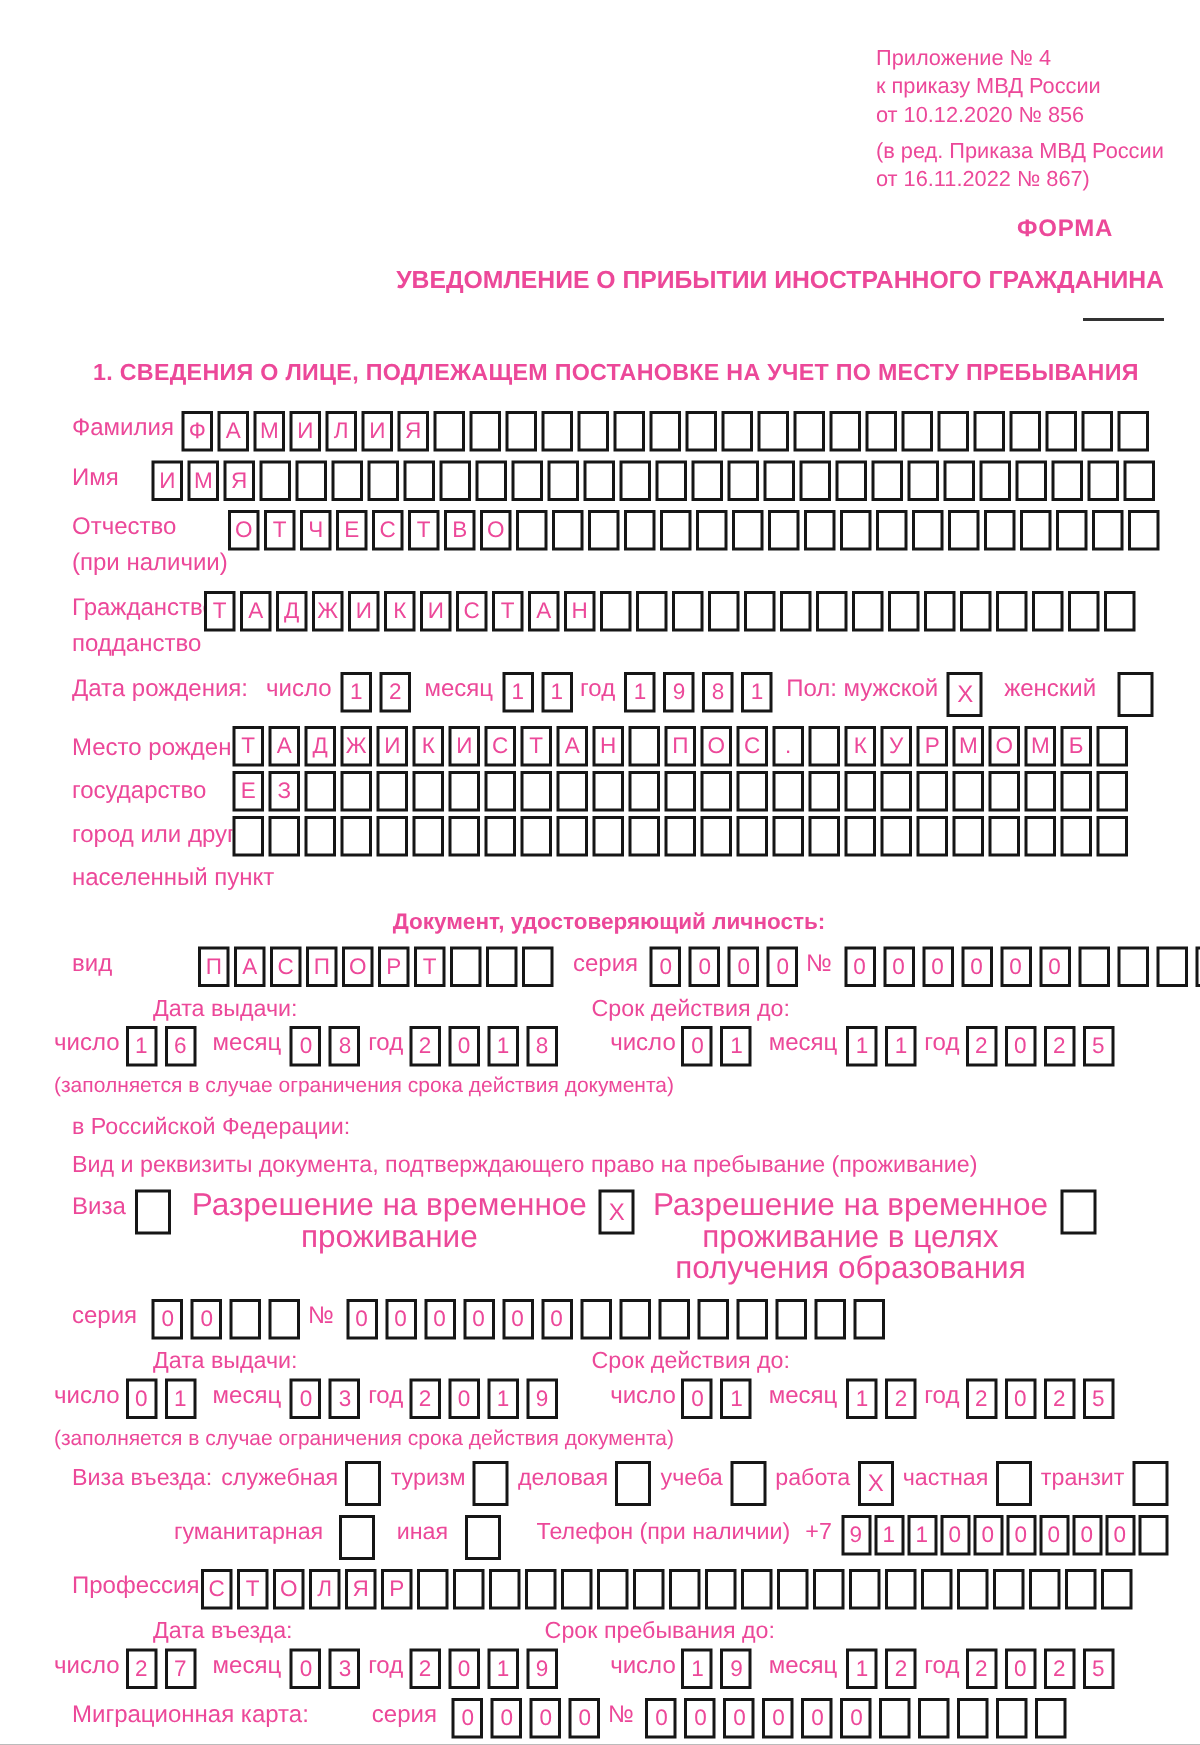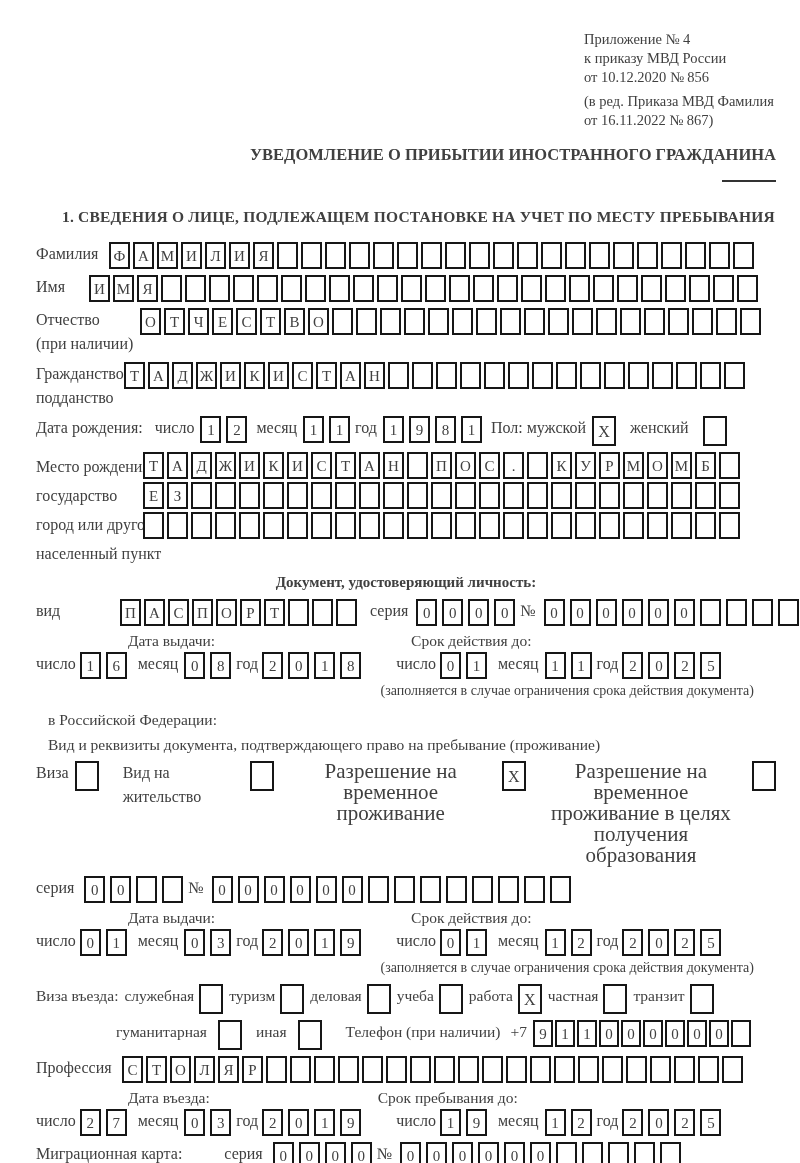--- a/index.html
+++ b/index.html
@@ -1,31 +1,31 @@
 <!DOCTYPE html>
 <html><head>
 <meta charset="utf-8">
 <style>
   html,body{margin:0;padding:0;background:#888;}
   .page{
-    width:800px;height:1163px;background:#ffffff;color:#404040;
-    font-family:Liberation Serif, serif;
+    width:800px;height:1163px;background:#ffffff;color:#ec4899;
+    font-family:Liberation Sans, sans-serif;
     box-sizing:border-box;padding:30px 24px 0 36px;
     overflow:hidden;position:relative;margin:0 auto;
   }
   
   .appendix{margin-left:548px;font-size:14.5px;line-height:19px;}
   .appendix .grp2{margin-top:5px;}
   .forma{font-weight:bold;font-size:16px;text-align:right;padding-right:34px;margin-top:14px;letter-spacing:.5px;}
   .title{font-weight:bold;font-size:16.5px;text-align:right;line-height:22px;margin-top:14px;}
   .blank-line{display:inline-block;width:54px;height:13px;border-bottom:2px solid #333;margin-left:8px;}
   .sec-heading{font-weight:bold;font-size:15.5px;margin-top:20px;margin-left:26px;margin-bottom:16px;letter-spacing:.2px;}
 
   
-  .frow{display:flex;align-items:flex-start;margin-bottom:6px;font-size:16px;line-height:24px;}
+  .frow{display:flex;align-items:flex-start;margin-left:12px;margin-bottom:6px;font-size:16px;line-height:24px;}
   .flabel{flex:0 0 auto;}
   .lblcol{flex:0 0 auto;line-height:24px;}
   .lblcol div{white-space:nowrap;}
   .cells{display:flex;flex:0 0 auto;}
   .cell,.dcell,.pcell{
     flex:0 0 auto;display:inline-block;box-sizing:border-box;
     width:21px;height:27px;border:2px solid #161616;margin-right:3px;
     text-align:center;line-height:24px;font-size:15px;background:#fff;
   }
   .dcell{margin-right:5px;}
@@ -42,49 +42,50 @@
   .w-patr{width:104px;}
   .w-citiz{width:88px;}
   .w-bplace{width:107px;}
   .w-vid{width:84px;}
   .w-prof{width:86px;}
   .ml6{margin-left:6px;}  .ml8{margin-left:8px;}  .ml10{margin-left:10px;}
   .ml12{margin-left:12px;} .ml14{margin-left:14px;} .ml24{margin-left:24px;}
   .gap4{margin-left:4px;} .gap6{margin-left:6px;}
   .doc-heading{font-weight:bold;font-size:15px;text-align:center;margin:4px 0 8px 0;}
   .dates-caption{display:flex;font-size:15.5px;margin-left:0;margin-bottom:2px;}
-  .dates-caption .c1{margin-left:92px;}
+  .dates-caption .c1{margin-left:66px;}
   .dates-caption .c2{margin-left:196px;}
   .dates-caption .c2b{margin-left:168px;}
   .date-row{margin-left:0;}
   .spacer30{flex:0 0 30px;}
-  .note-right{font-size:14px;text-align:right;padding-right:22px;margin-top:-2px;margin-bottom:8px;}
+  .note-right{font-size:14px;padding-right:22px;margin-top:-2px;margin-bottom:8px;}
   .intro{font-size:15.5px;margin-left:12px;line-height:25px;margin-bottom:4px;}
   .opt{display:flex;align-items:flex-start;}
   .opt .optlabel{margin-right:6px;}
   .opt .optlines{text-align:center;margin-right:8px;line-height:21px;font-size:21px;}
   .purpose-row{font-size:15.5px;}
   .purpose-row .optlabel{margin-right:5px;}
   .phone-prefix{margin:0 6px 0 10px;}
 </style>
 </head>
 <body>
 
 <div class="page">
 
   <div class="appendix">
     <div>Приложение № 4</div>
     <div>к приказу МВД России</div>
     <div>от 10.12.2020 № 856</div>
     <div class="grp2">
-      <div>(в ред. Приказа МВД Фамилия</div>
+      <div>(в ред. Приказа МВД России</div>
       <div>от 16.11.2022 № 867)</div>
     </div>
   </div>
 
+  <div class="forma">ФОРМА</div>
 
   <div class="title">
     <div>УВЕДОМЛЕНИЕ О ПРИБЫТИИ ИНОСТРАННОГО ГРАЖДАНИНА</div>
     <div><span class="blank-line"></span></div>
   </div>
 
   <div class="sec-heading">1. СВЕДЕНИЯ О ЛИЦЕ, ПОДЛЕЖАЩЕМ ПОСТАНОВКЕ НА УЧЕТ ПО МЕСТУ ПРЕБЫВАНИЯ</div>
 
   <div class="frow">
     <span class="flabel w-surname">Фамилия</span>
@@ -431,26 +432,20 @@
     <div>Вид и реквизиты документа, подтверждающего право на пребывание (проживание)</div>
   </div>
 
   <div class="frow" style="margin-bottom:10px;">
     <span class="opt">
       <span class="optlabel">Виза</span>
       <span class="cells">
           <span class="checkbox"></span>
         </span>
     </span>
-    <span class="opt ml24">
-      <span class="optlabel">Вид на жительство</span>
-      <span class="cells ml8">
-          <span class="checkbox"></span>
-        </span>
-    </span>
     <span class="opt ml14">
       <span class="optlines">
         <div>Разрешение на временное</div>
         <div>проживание</div>
       </span>
       <span class="cells">
           <span class="checkbox">X</span>
         </span>
     </span>
     <span class="opt ml12">

